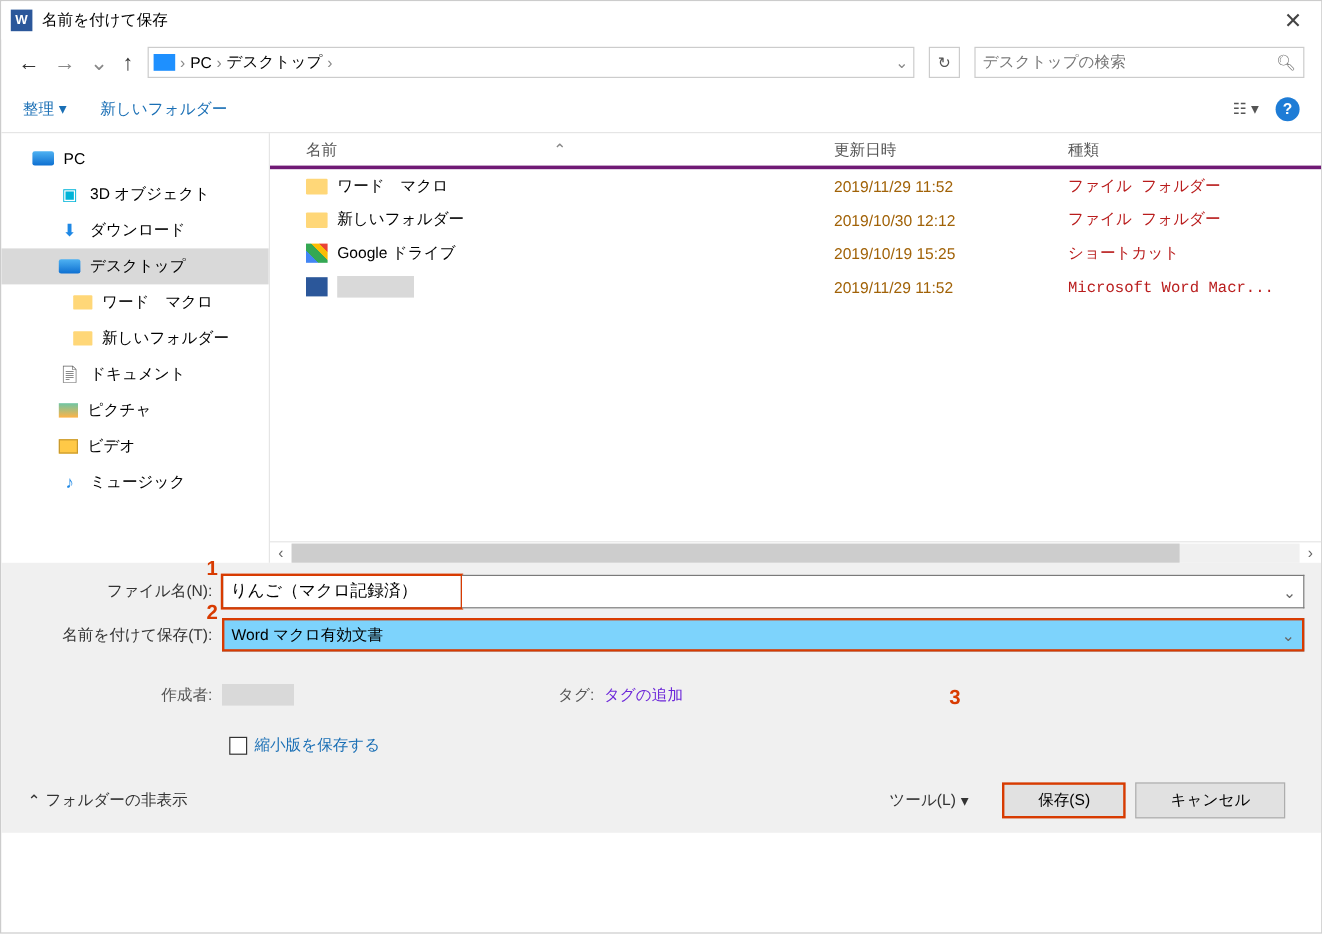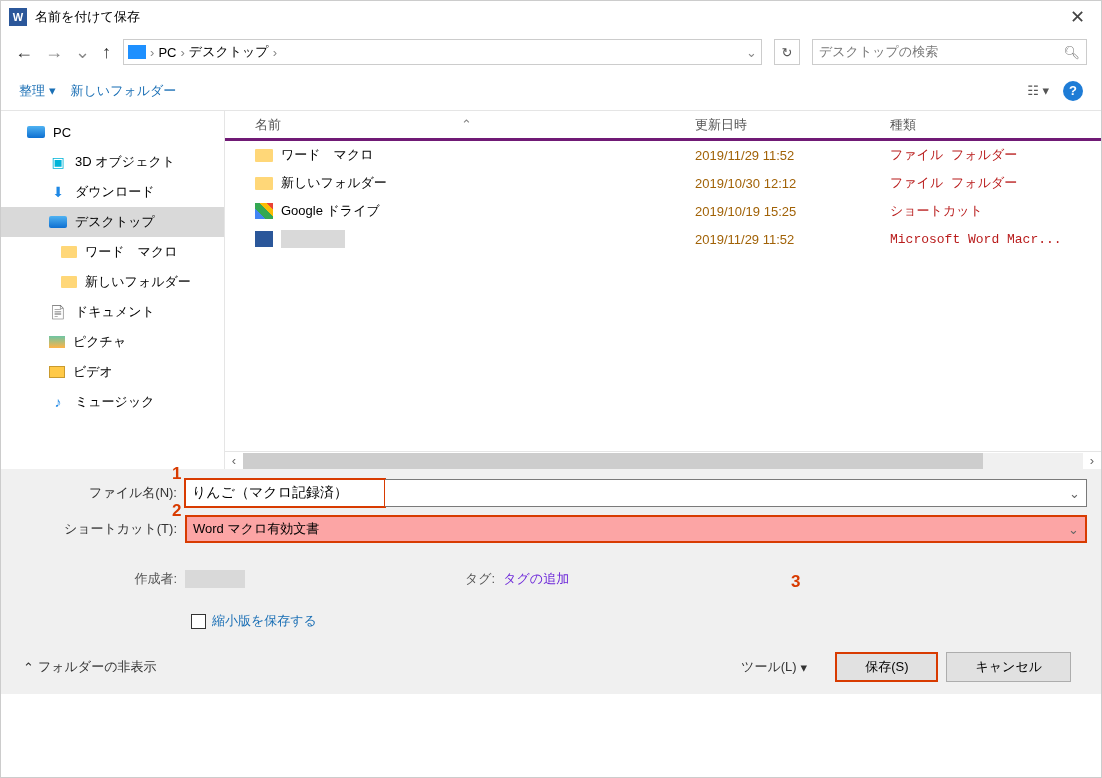--- a/index.html
+++ b/index.html
@@ -10,21 +10,21 @@
 .close-x{font-size:18px;color:#444;padding:4px 8px;cursor:default;}
 .navbar{height:38px;display:flex;align-items:center;padding:0 14px;gap:12px;}
 .nav-arrow{color:#888;font-size:18px;}
 .nav-arrow.active{color:#333;}
 .pathbar{flex:1;height:26px;border:1px solid #ccc;display:flex;align-items:center;padding:0 4px;gap:4px;}
 .pathbar .folder-icon{width:18px;height:14px;background:#1e90ff;display:inline-block;}
 .pathbar span.sep{color:#888;}
 .refresh-btn{width:26px;height:26px;border:1px solid #ccc;display:flex;align-items:center;justify-content:center;color:#555;}
 .searchbar{width:275px;height:26px;border:1px solid #ccc;display:flex;align-items:center;padding:0 6px;color:#777;}
 .searchbar .spacer{flex:1;}
-.toolbar{height:40px;display:flex;align-items:center;padding:0 18px;gap:15px;border-bottom:1px solid #e5e5e5;}
+.toolbar{height:40px;display:flex;align-items:center;padding:0 18px;gap:28px;border-bottom:1px solid #e5e5e5;}
 .btn-small{color:#1a6fb5;display:flex;align-items:center;gap:4px;}
 .right-tools{margin-left:auto;display:flex;align-items:center;gap:14px;}
 .view-icon{display:flex;align-items:center;gap:2px;color:#555;}
 .help-icon{width:20px;height:20px;border-radius:50%;background:#1e7cd6;color:#fff;display:flex;align-items:center;justify-content:center;font-size:13px;font-weight:bold;}
 .main{display:flex;height:358px;}
 .sidebar{width:224px;overflow-y:scroll;border-right:1px solid #e5e5e5;padding-top:6px;}
 .sidebar::-webkit-scrollbar{width:16px;}
 .sidebar::-webkit-scrollbar-track{background:#f0f0f0;}
 .sidebar::-webkit-scrollbar-thumb{background:#cdcdcd;}
 .tree-item{display:flex;align-items:center;height:30px;padding-left:26px;gap:8px;}
@@ -231,22 +231,22 @@
     <span class="field-label">ファイル名(N):</span>
     <div class="field-input" style="border:1px solid #7a7a7a;outline:2px solid #d83b01;outline-offset:-1px;max-width:200px;">
       <input type="text" value="りんご（マクロ記録済）" style="">
     </div>
     <div class="field-input" style="border:1px solid #7a7a7a;border-left:none;">
       <span class="dd">⌄</span>
     </div>
   </div>
 
   <div class="field-row">
-    <span class="field-label">ショートカット(T):</span>
-    <div class="field-input red-border" style="background:#fca5a5;">
+    <span class="field-label">名前を付けて保存(T):</span>
+    <div class="field-input red-border" style="background:#7dd3fc;">
       <span>Word マクロ有効文書</span>
       <span class="dd">⌄</span>
     </div>
   </div>
 
   <div class="meta-row">
     <span class="meta-label">作成者:</span>
     <span class="meta-redact"></span>
     <span style="width:220px;"></span>
     <span class="meta-val">タグ:</span>

